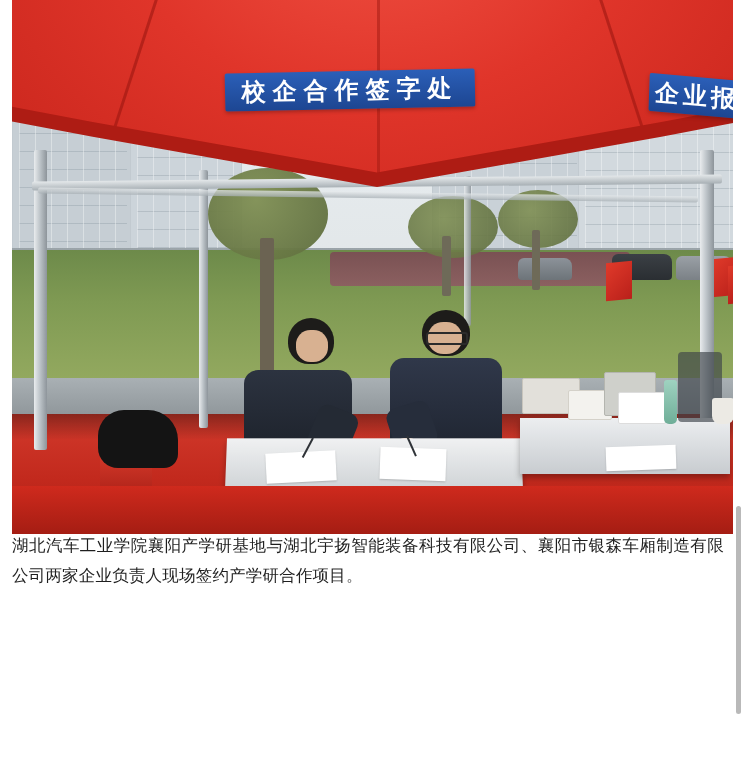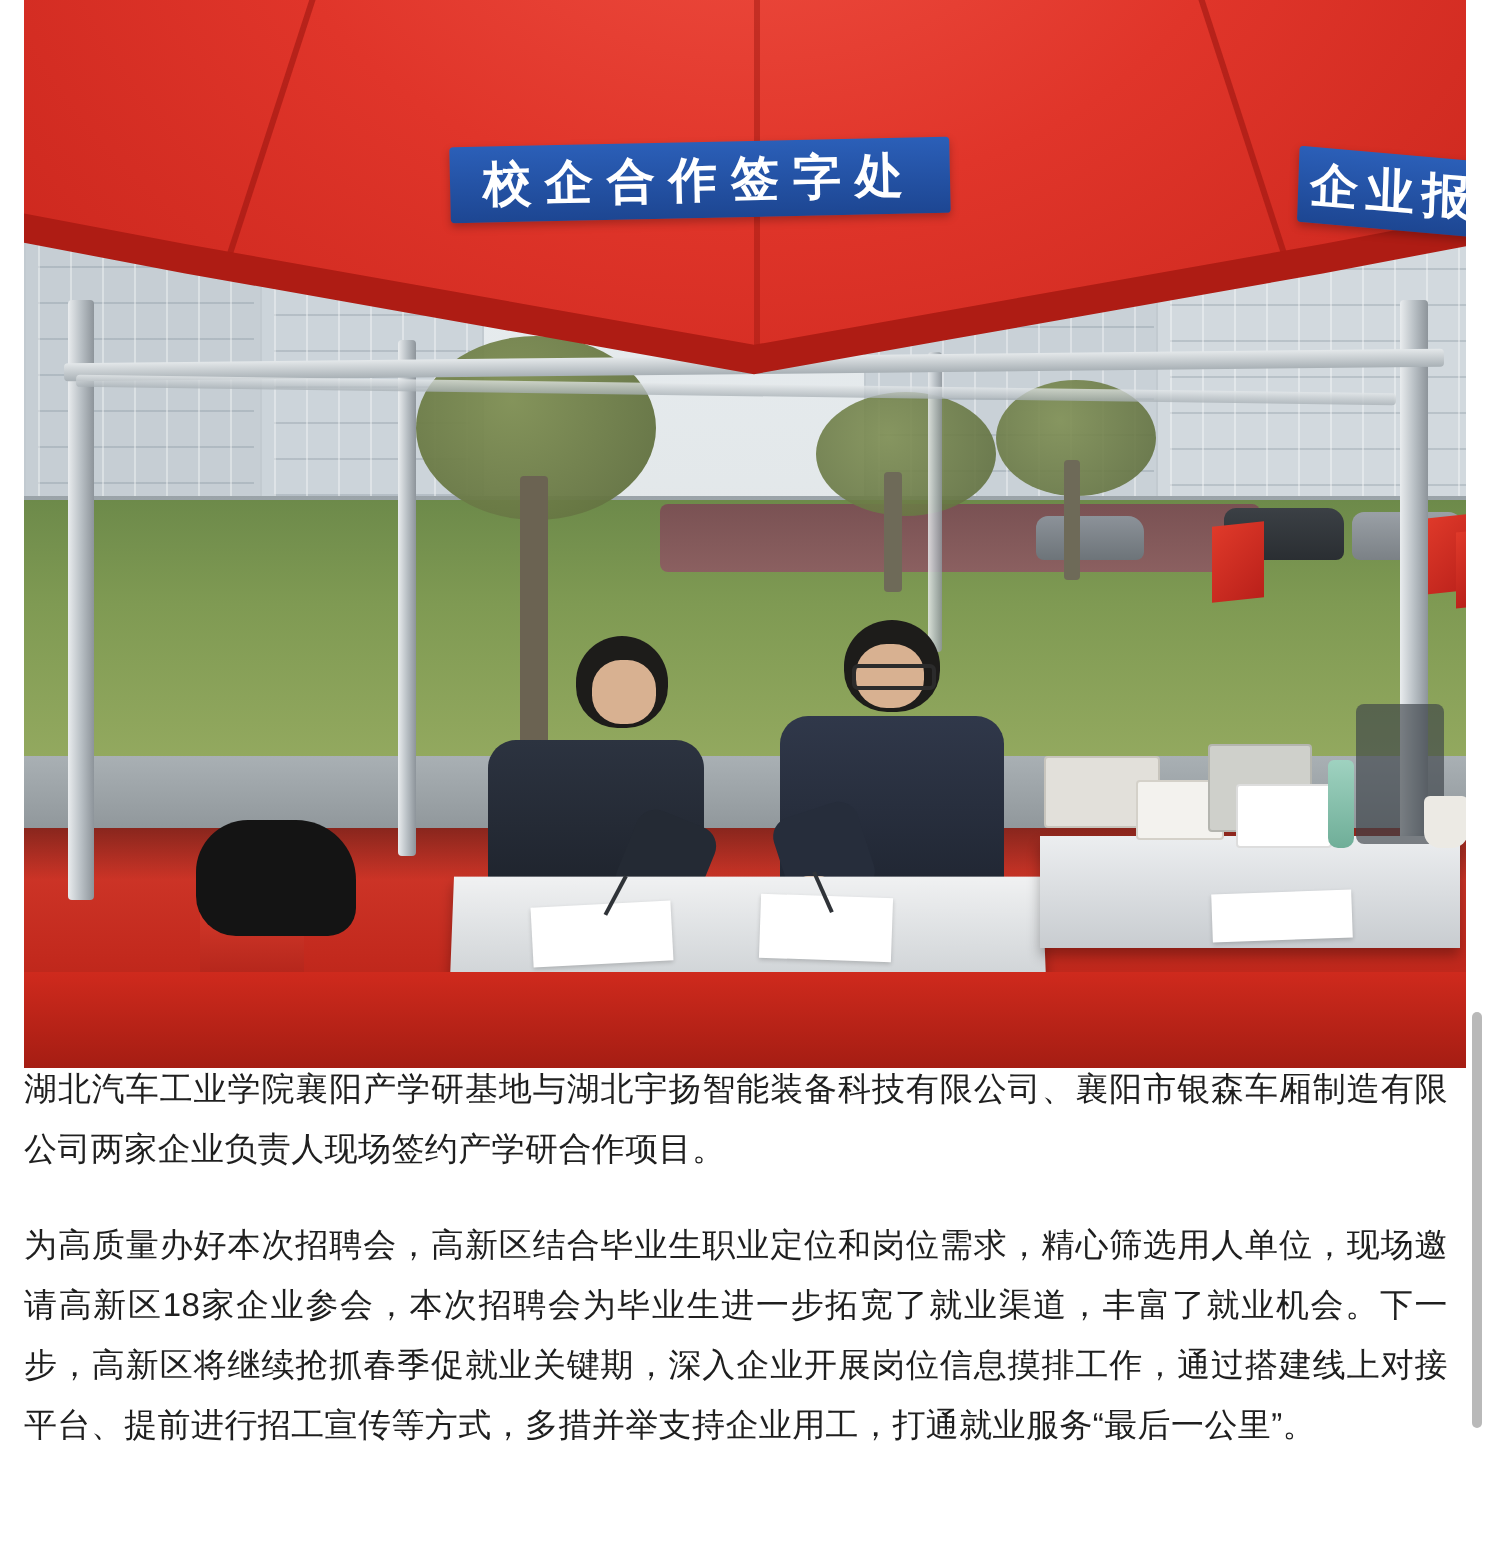--- a/index.html
+++ b/index.html
@@ -398,16 +398,15 @@
       <div class="banner banner-main">校企合作签字处</div>
       <div class="banner banner-side">企业报</div>
 
     </div>
   </div>
 
   <div class="scrollbar"></div>
 
   <div class="article">
     <p class="para">湖北汽车工业学院襄阳产学研基地与湖北宇扬智能装备科技有限公司、襄阳市银森车厢制造有限公司两家企业负责人现场签约产学研合作项目。</p>
-    <p class="para">为高质量办好本次招聘会，高新区结合毕业生职业定位和岗位需求，精心筛选用人单位，现场邀请高新区18家企业参会，本次招聘会为毕业生进一步拓宽了就业渠道，丰富了就业机会。下一步，高新区将继续抢抓春季促就业关键期，深入企业开展岗位信息摸排工作，通过搭建线上对接平台、提前进行招工宣传等方式，多措并举支持企业用工，打通就业服务“最后一公里”。</p>
   </div>
 
 </div>
 
 </body></html>

